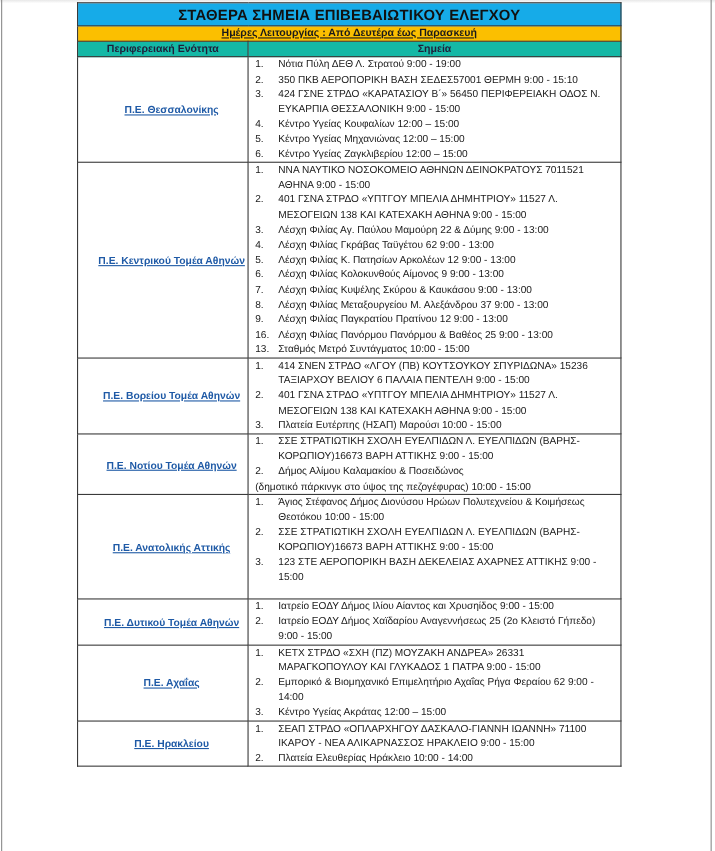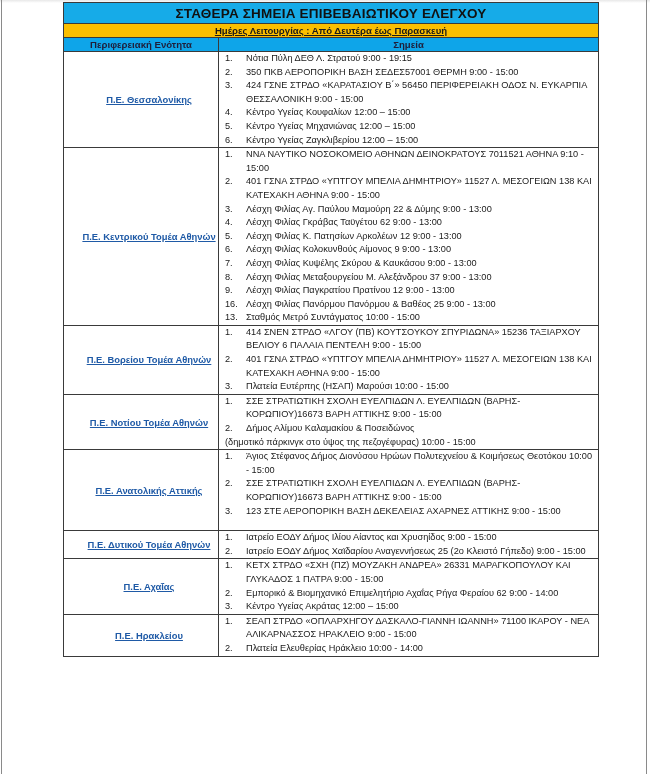--- a/index.html
+++ b/index.html
@@ -10,38 +10,38 @@
   .page-frame {
     position: absolute; left: 1px; top: 0; width: 646px; height: 774px;
     border-left: 1px solid #8a8a8a; border-right: 1px solid #8a8a8a;
     box-sizing: border-box;
   }
   .page-shadow-top {
     position: absolute; left: 0; top: 0; width: 650px; height: 3px;
     background: linear-gradient(#e8e8e8, #ffffff);
   }
   table.checkpoints {
-    position: absolute; left: 63px; top: 2px; width: 536px;
+    position: absolute; left: 70px; top: 2px; width: 495px;
     border-collapse: collapse; table-layout: fixed;
     font-size: 9.2px; color: #1a1a1a;
   }
   table.checkpoints td, table.checkpoints th {
     border: 1px solid #3a3a3a; padding: 0;
   }
   .title-row td {
     background: #16abe8; color: #111111; text-align: center;
     font-weight: bold; font-size: 13.5px; height: 20px; letter-spacing: 0.2px;
     border-bottom: 1px solid #2a2a2a;
   }
   .days-row td {
     background: #fbbf00; text-align: center; height: 13px;
     font-size: 9.6px; font-weight: bold; text-decoration: underline; color: #1a1a1a;
   }
   .head-row th {
-    background: #0ea5e9; font-weight: bold; font-size: 9.6px; height: 13px; color: #1f1f3a;
+    background: #14b8a6; font-weight: bold; font-size: 9.6px; height: 13px; color: #1f1f3a;
   }
   td.region {
     text-align: center; vertical-align: middle; width: 155px;
   }
   td.region a {
     color: #1f5aa6; font-weight: bold; text-decoration: underline; font-size: 9.4px; cursor: pointer; padding-left: 16px;
   }
   td.points { vertical-align: top; padding: 1px 0 2px 0; }
   ol.point-list { margin: 0; padding: 0; list-style: none; }
   ol.point-list li {
@@ -73,25 +73,25 @@
     <tr class="head-row">
       <th>Περιφερειακή Ενότητα</th>
       <th>Σημεία</th>
     </tr>
   <tr>
         <td class="region"><a>Π.Ε. Θεσσαλονίκης</a></td>
         <td class="points">
           <ol class="point-list">
             <li>
               <span class="num">1.</span>
-              <span class="txt">Νότια Πύλη ΔΕΘ Λ. Στρατού 9:00 - 19:15</span>
-            </li>
-            <li>
-              <span class="num">2.</span>
-              <span class="txt">350 ΠΚΒ ΑΕΡΟΠΟΡΙΚΗ ΒΑΣΗ ΣΕΔΕΣ57001 ΘΕΡΜΗ 9:00 - 15:00</span>
+              <span class="txt">Νότια Πύλη ΔΕΘ Λ. Στρατού 9:00 - 19:00</span>
+            </li>
+            <li>
+              <span class="num">2.</span>
+              <span class="txt">350 ΠΚΒ ΑΕΡΟΠΟΡΙΚΗ ΒΑΣΗ ΣΕΔΕΣ57001 ΘΕΡΜΗ 9:00 - 15:10</span>
             </li>
             <li>
               <span class="num">3.</span>
               <span class="txt">424 ΓΣΝΕ ΣΤΡΔΟ «ΚΑΡΑΤΑΣΙΟΥ Β΄» 56450 ΠΕΡΙΦΕΡΕΙΑΚΗ ΟΔΟΣ Ν. ΕΥΚΑΡΠΙΑ ΘΕΣΣΑΛΟΝΙΚΗ 9:00 - 15:00</span>
             </li>
             <li>
               <span class="num">4.</span>
               <span class="txt">Κέντρο Υγείας Κουφαλίων 12:00 – 15:00</span>
             </li>
             <li>
@@ -104,21 +104,21 @@
             </li>
           </ol>
         </td>
       </tr>
       <tr>
         <td class="region"><a>Π.Ε. Κεντρικού Τομέα Αθηνών</a></td>
         <td class="points">
           <ol class="point-list">
             <li>
               <span class="num">1.</span>
-              <span class="txt">ΝΝΑ ΝΑΥΤΙΚΟ ΝΟΣΟΚΟΜΕΙΟ ΑΘΗΝΩΝ ΔΕΙΝΟΚΡΑΤΟΥΣ 7011521 ΑΘΗΝΑ 9:10 - 15:00</span>
+              <span class="txt">ΝΝΑ ΝΑΥΤΙΚΟ ΝΟΣΟΚΟΜΕΙΟ ΑΘΗΝΩΝ ΔΕΙΝΟΚΡΑΤΟΥΣ 7011521 ΑΘΗΝΑ 9:00 - 15:00</span>
             </li>
             <li>
               <span class="num">2.</span>
               <span class="txt">401 ΓΣΝΑ ΣΤΡΔΟ «ΥΠΤΓΟΥ ΜΠΕΛΙΑ ΔΗΜΗΤΡΙΟΥ» 11527 Λ. ΜΕΣΟΓΕΙΩΝ 138 ΚΑΙ ΚΑΤΕΧΑΚΗ ΑΘΗΝΑ 9:00 - 15:00</span>
             </li>
             <li>
               <span class="num">3.</span>
               <span class="txt">Λέσχη Φιλίας Αγ. Παύλου Μαμούρη 22 &amp; Δύμης 9:00 - 13:00</span>
             </li>
             <li>

